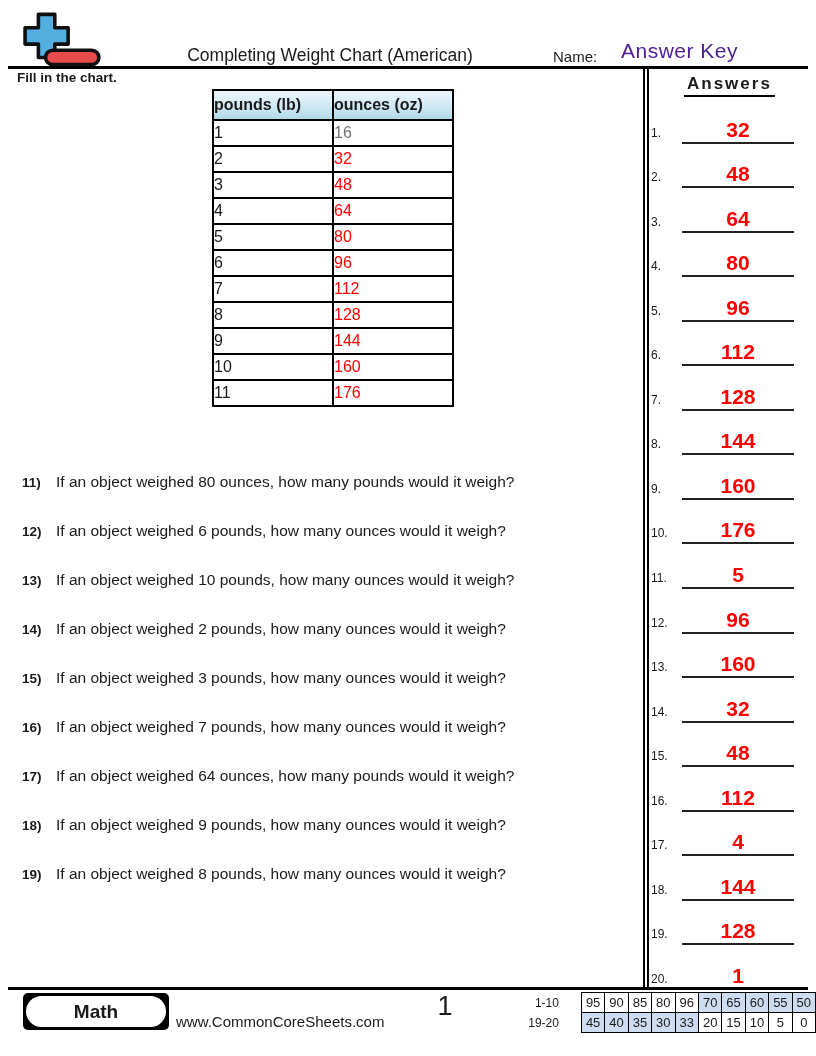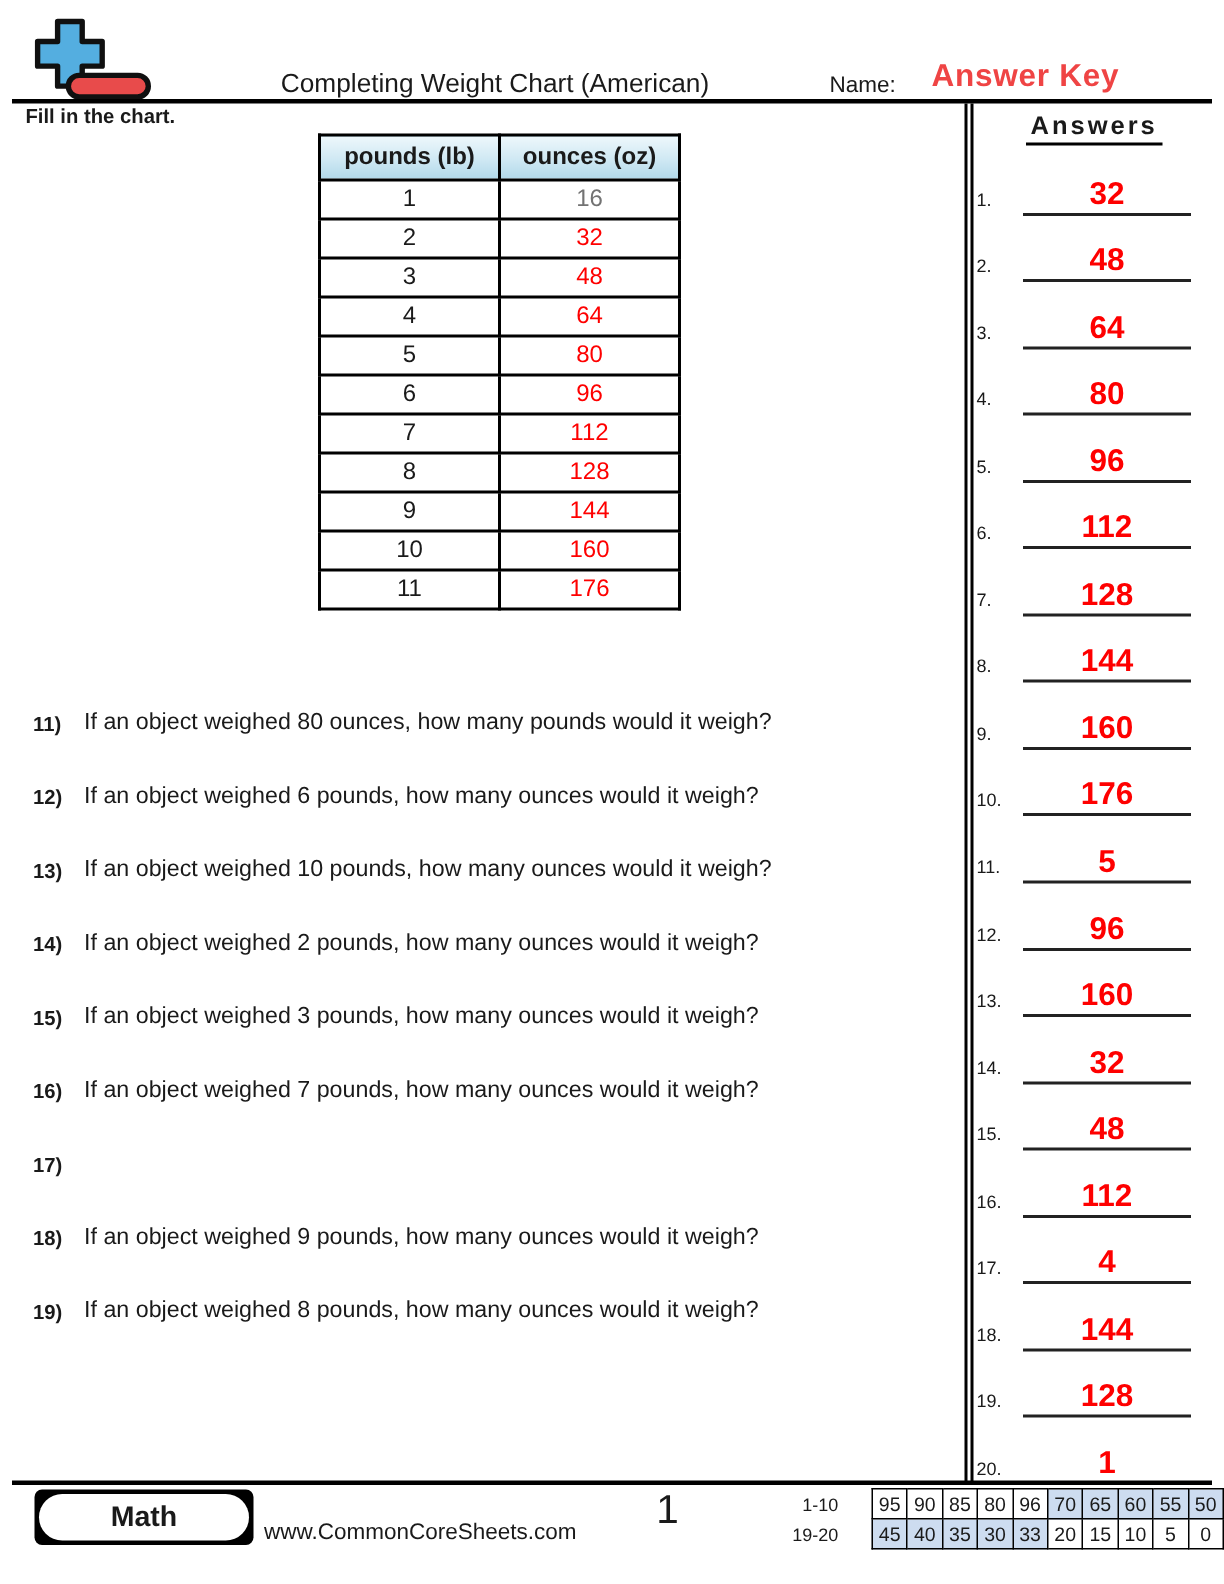--- a/index.html
+++ b/index.html
@@ -4,31 +4,31 @@
 <style>
   html,body{margin:0;padding:0;background:#fff}
   .page{position:relative;width:816px;height:1056px;background:#fff;
         font-family:"Liberation Sans",sans-serif;color:#1a1a1a;overflow:hidden}
 
   
   .header-rule{position:absolute;left:8px;right:8px;top:66px;height:3px;background:#000}
   .logo{position:absolute;left:22px;top:12px;width:82px;height:56px}
   .title{position:absolute;left:60px;top:45px;width:540px;text-align:center;font-size:17.5px;white-space:nowrap}
   .name-label{position:absolute;left:553px;top:48px;font-size:15px}
-  .answer-key{position:absolute;left:621px;top:39px;font-size:21px;font-weight:bold;color:#ef4444;letter-spacing:.5px;white-space:nowrap}
+  .answer-key{position:absolute;left:621px;top:39px;font-size:21px;font-weight:normal;color:#4c1d95;letter-spacing:.5px;white-space:nowrap}
 
   
   .divider{position:absolute;left:643px;top:69px;height:919px;width:0;border-left:6px double #000}
 
   
   .instruction{position:absolute;left:17px;top:70px;font-size:13.5px;font-weight:bold}
 
   
   .chart{position:absolute;left:212px;top:89px;border-collapse:collapse}
-  .chart th,.chart td{border:2px solid #000;width:118px;text-align:center;padding:0;font-size:16px}
+  .chart th,.chart td{border:2px solid #000;width:118px;text-align:left;padding:0;font-size:16px}
   .chart th{height:28px;font-weight:bold;
             background:linear-gradient(180deg,#edf7fb 0%,#cfe8f3 55%,#b2d9ea 100%)}
   .chart td{height:24px}
   .oz{color:#fe0000}
   .oz.given{color:#737373}
 
   
   .questions{position:absolute;left:22px;top:457px;width:625px}
   .q-row{display:flex;height:49px;align-items:center}
   .q-num{font-weight:bold;font-size:13.5px;width:34px;flex:none;padding-top:2px}
@@ -149,20 +149,21 @@
     <div class="q-row">
         <span class="q-num">15)</span>
         <span class="q-text">If an object weighed 3 pounds, how many ounces would it weigh?</span>
       </div>
     <div class="q-row">
         <span class="q-num">16)</span>
         <span class="q-text">If an object weighed 7 pounds, how many ounces would it weigh?</span>
       </div>
     <div class="q-row">
         <span class="q-num">17)</span>
+        <span class="q-text">If an object weighed 64 ounces, how many pounds would it weigh?</span>
       </div>
     <div class="q-row">
         <span class="q-num">18)</span>
         <span class="q-text">If an object weighed 9 pounds, how many ounces would it weigh?</span>
       </div>
     <div class="q-row">
         <span class="q-num">19)</span>
         <span class="q-text">If an object weighed 8 pounds, how many ounces would it weigh?</span>
       </div>
   </div>

